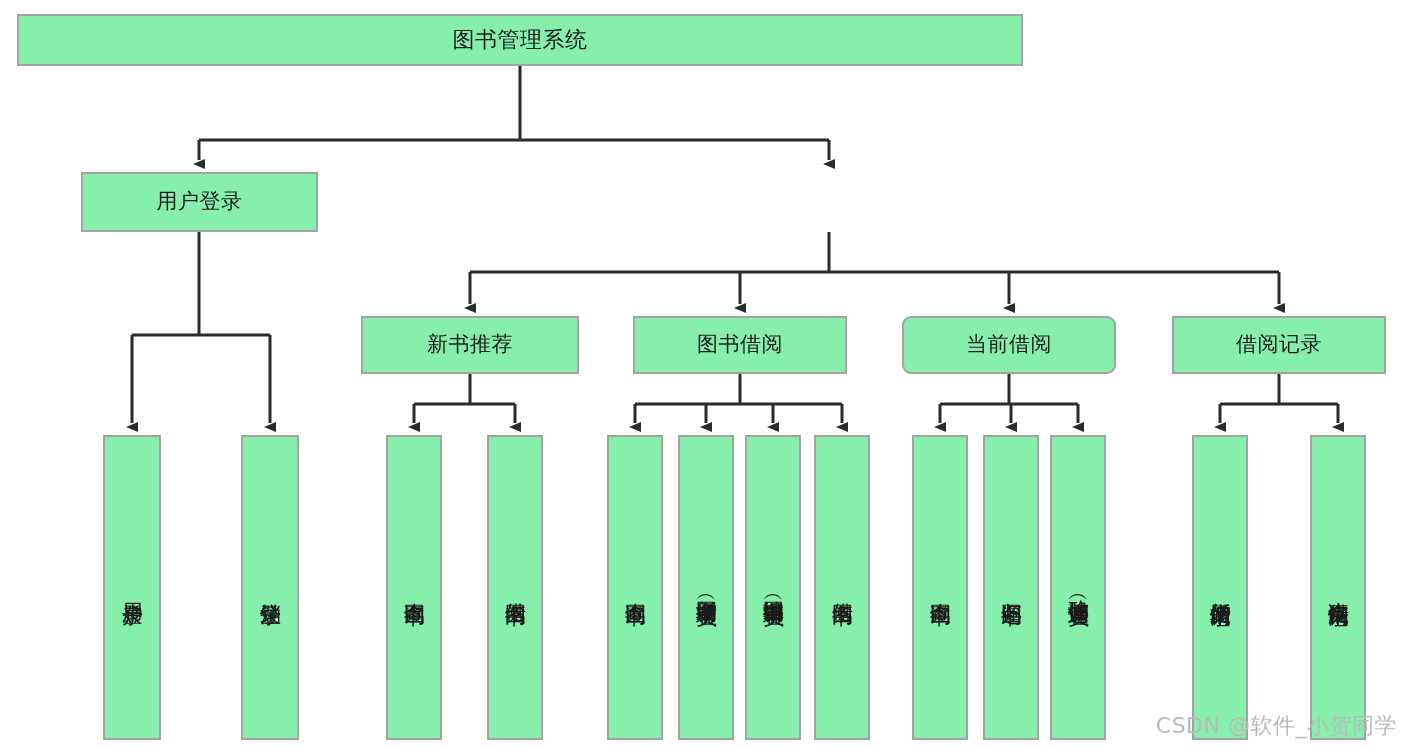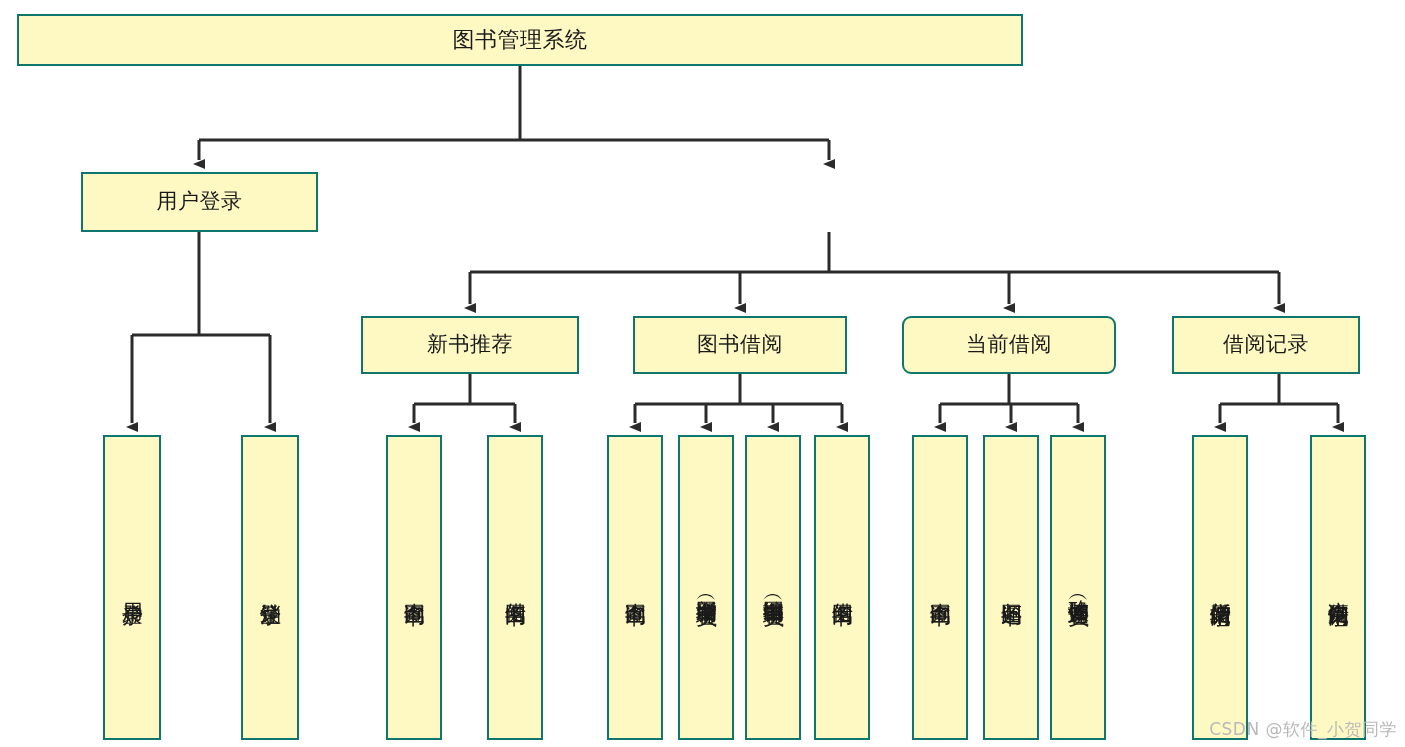--- a/index.html
+++ b/index.html
@@ -22,22 +22,22 @@
     position: absolute;
     left: 0;
     top: 0;
     width: 1405px;
     height: 747px;
     pointer-events: none;
   }
   .node {
     position: absolute;
     box-sizing: border-box;
-    background: #fef9c3;
-    border: 2px solid #0f766e;
+    background: #86efac;
+    border: 2px solid #a3a3a3;
     display: flex;
     align-items: center;
     justify-content: center;
     z-index: 2;
   }
   .node .label {
     color: #1a1a1a;
     line-height: 1.12;
     text-align: center;
     white-space: nowrap;
@@ -61,21 +61,21 @@
     font-size: 21px;
     line-height: 1.18;
     letter-spacing: 1px;
     white-space: nowrap;
     max-height: 100%;
   }
   .watermark {
     position: absolute;
     right: 8px;
     bottom: 6px;
-    font-size: 17px;
+    font-size: 22px;
     color: #b9b9b9;
     z-index: 5;
     white-space: nowrap;
     letter-spacing: 0.5px;
     text-align: right;
   }
 </style>
 </head>
 <body>
 
@@ -138,21 +138,21 @@
   </div>
 
   <div class="node horiz" style="left: 633px; top: 316px; width: 214px; height: 58px;">
     <span class="label">图书借阅</span>
   </div>
 
   <div class="node horiz" style="left: 902px; top: 316px; width: 214px; height: 58px; border-radius: 9px;">
     <span class="label">当前借阅</span>
   </div>
 
-  <div class="node horiz" style="left: 1172px; top: 316px; width: 188px; height: 58px;">
+  <div class="node horiz" style="left: 1172px; top: 316px; width: 214px; height: 58px;">
     <span class="label">借阅记录</span>
   </div>
 
   <div class="node vert" style="left: 103px; top: 435px; width: 58px; height: 305px;">
     <span class="label">用户登录</span>
   </div>
 
   <div class="node vert" style="left: 241px; top: 435px; width: 58px; height: 305px;">
     <span class="label">注销登录</span>
   </div>

